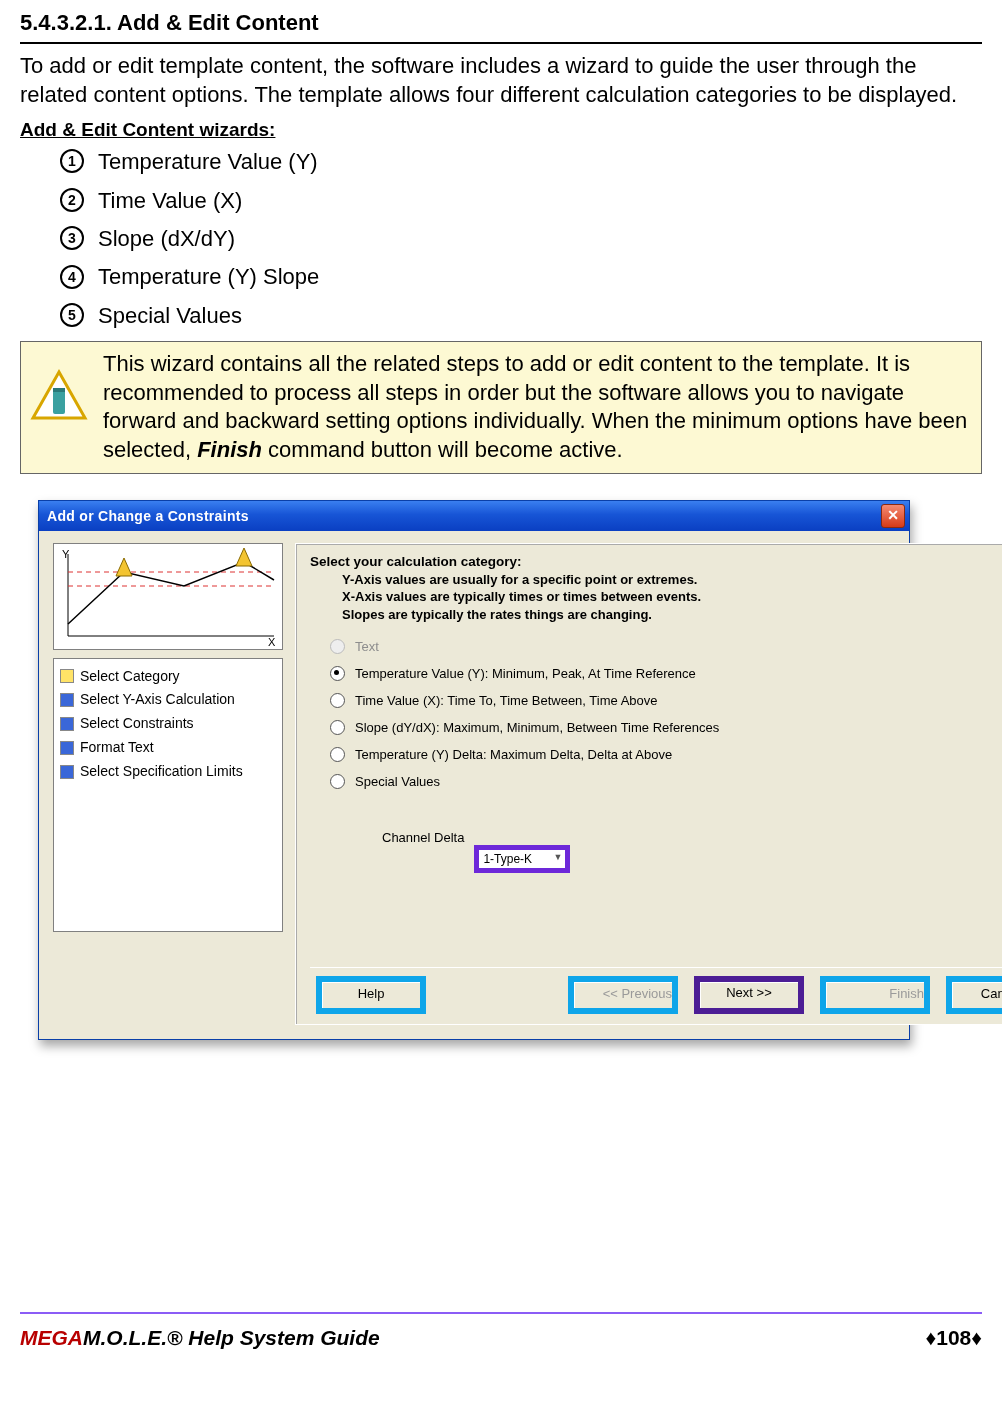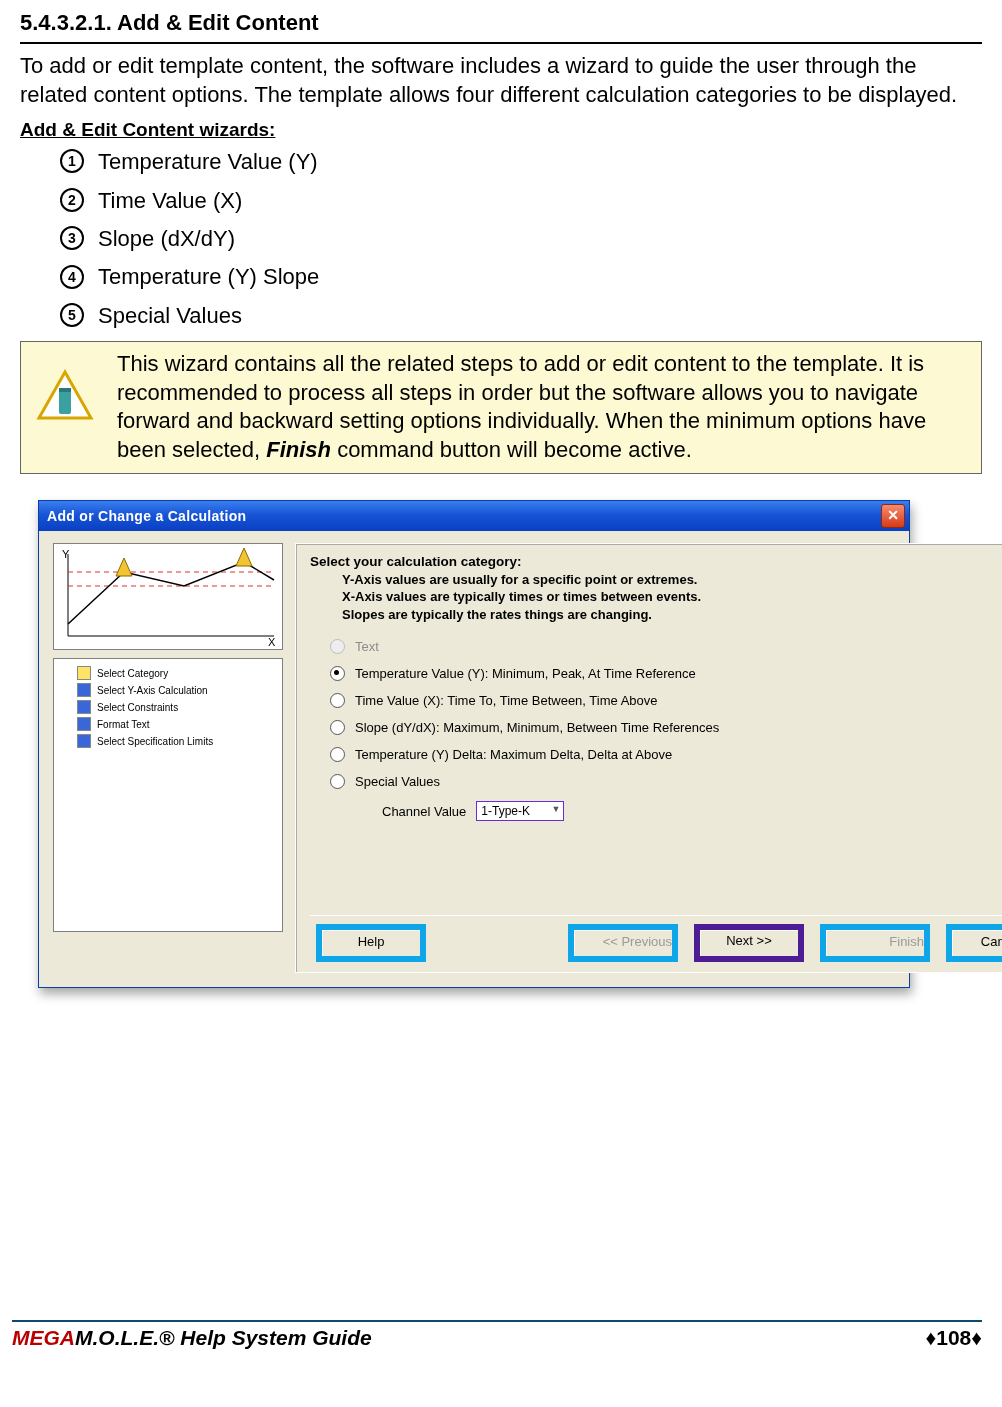--- a/index.html
+++ b/index.html
@@ -56,25 +56,25 @@
     font-weight: bold;
     line-height: 20px;
     margin-right: 14px;
     vertical-align: middle;
     position: relative;
     top: -2px;
   }
   .note-box {
     border: 1px solid #666;
     background: #fdf9d3;
-    padding: 8px 14px;
+    padding: 8px 8px;
     margin: 6px 0 26px 0;
     display: flex;
     align-items: flex-start;
-    gap: 22px;
+    gap: 14px;
   }
   .note-icon-wrap {
     width: 60px;
     height: 60px;
     flex: 0 0 auto;
     margin-top: 18px;
   }
   .note-text {
     font-size: 22px;
     line-height: 1.3;
@@ -127,22 +127,22 @@
   .graph-box {
     background:#fff;
     border:1px solid #808080;
     height:105px;
     position:relative;
   }
   .steps-box {
     background:#fff;
     border:1px solid #808080;
     margin-top:8px;
-    padding:6px 21px;
-    font-size:10px;
+    padding:6px 4px;
+    font-size:14px;
     line-height:1.7;
     height: 260px;
   }
   .step-item { display:flex; align-items:center; gap:6px; padding:0 2px;}
   .sq { width:12px;height:12px;display:inline-block;border:1px solid #888;}
   .sq-yellow{ background:#ffe367;}
   .sq-blue{ background:#3a67d8;}
   .right-panel {
     flex:1;
     background:#ece9d8;
@@ -154,35 +154,35 @@
   }
   .right-panel .hdr { font-weight:bold; font-size:13.5px; margin-bottom:2px;}
   .right-panel .hdr-indent { font-weight:bold; font-size:13px; margin-left:32px; line-height:1.35;}
   .radio-list { margin-top:16px; margin-left:20px;}
   .radio-row { display:flex; align-items:center; gap:10px; margin-bottom:12px; font-size:13px;}
   .radio-row.disabled { color:#8d8d8d; }
   .radio { width:13px;height:13px;border-radius:50%;border:1px solid #555;background:#fff;display:inline-block;position:relative;}
   .radio.disabled{ border-color:#bbb; background:#eee;}
   .radio.selected .dot{ position:absolute;width:5px;height:5px;border-radius:50%;background:#000;left:3px;top:3px;}
   .channel-row{ margin-left:52px; display:flex;align-items:center;gap:10px;font-size:13px;}
-  .combo{ border:1px solid #6d28d9;background:#fff;font-size:12px;padding:2px 18px 2px 4px;position:relative;display:inline-block;min-width:64px;}
+  .combo{ border:5px solid #6d28d9;background:#fff;font-size:12px;padding:2px 18px 2px 4px;position:relative;display:inline-block;min-width:64px;margin-top:44px;}
   .combo::after{content:"▼";position:absolute;right:3px;top:2px;font-size:9px;color:#555;}
   .button-row{ margin-top:94px; border-top:1px solid #fff; padding-top:8px; display:flex; gap:16px; justify-content:flex-start; padding-left:6px;}
   .btn{ width:98px;height:26px;border:6px solid #0ea5e9;background:#ece9d8;box-shadow:1px 1px 0 #fff inset;font-size:13px;text-align:center;line-height:24px;cursor:pointer;}
   .btn.default{ border:6px solid #4c1d95; line-height:22px;}
   .btn.disabled{ color:#9a9a9a; cursor:default;text-align:right;}
   .btn-spacer{ width:110px;}
 
   .footer {
     position: absolute;
     bottom: 10px;
-    left: 12px;
+    left: 20px;
     right: 20px;
-    border-top: 2px solid #0c4a6e;
-    padding-top: 4px;
+    border-top: 2px solid #8b5cf6;
+    padding-top: 12px;
     display: flex;
     justify-content: space-between;
     font-style: italic;
     font-weight: bold;
     font-size: 21px;
   }
   .footer .right { font-style: normal; font-weight: bold;}
   .red0{ color:#b80000;}
 </style>
 </head>
@@ -212,21 +212,21 @@
         <rect x="24" y="20" width="12" height="4" fill="#2a7878"></rect>
       </svg>
     </div>
     <div class="note-text">
       <span>This wizard contains all the related steps to add or edit content to the template. It is recommended to process all steps in order but the software allows you to navigate forward and backward setting options individually. When the minimum options have been selected, </span><span class="bold-italic">Finish</span><span> command button will become active.</span>
     </div>
   </div>
 
   <div class="dialog-outer">
     <div class="titlebar">
-      <span class="titlebar-title">Add or Change a Calculation</span>
+      <span class="titlebar-title">Add or Change a Constraints</span>
       <div class="closebtn">✕</div>
     </div>
     <div class="dialog-body">
       <div class="dialog-row">
         <div class="left-col">
           <div class="graph-box">
             <svg viewBox="0 0 230 105" width="230" height="105">
               <text x="8" y="14" font-size="11" fill="#000">Y</text>
               <line x1="14" y1="10" x2="14" y2="92" stroke="#000"></line>
               <line x1="14" y1="92" x2="220" y2="92" stroke="#000"></line>
@@ -288,21 +288,21 @@
               </div>
             <div class="radio-row">
                 <span class="radio"></span>
                 <span>Temperature (Y) Delta:  Maximum Delta, Delta at Above</span>
               </div>
             <div class="radio-row">
                 <span class="radio"></span>
                 <span>Special  Values</span>
               </div>
             <div class="channel-row">
-              <span>Channel Value</span>
+              <span>Channel Delta</span>
               <span class="combo">1-Type-K</span>
             </div>
           </div>
 
           <div class="button-row">
             <div class="btn">Help</div>
             <div class="btn-spacer"></div>
             <div class="btn disabled">&lt;&lt; Previous</div>
             <div class="btn default">Next &gt;&gt;</div>
             <div class="btn disabled">Finish</div>

